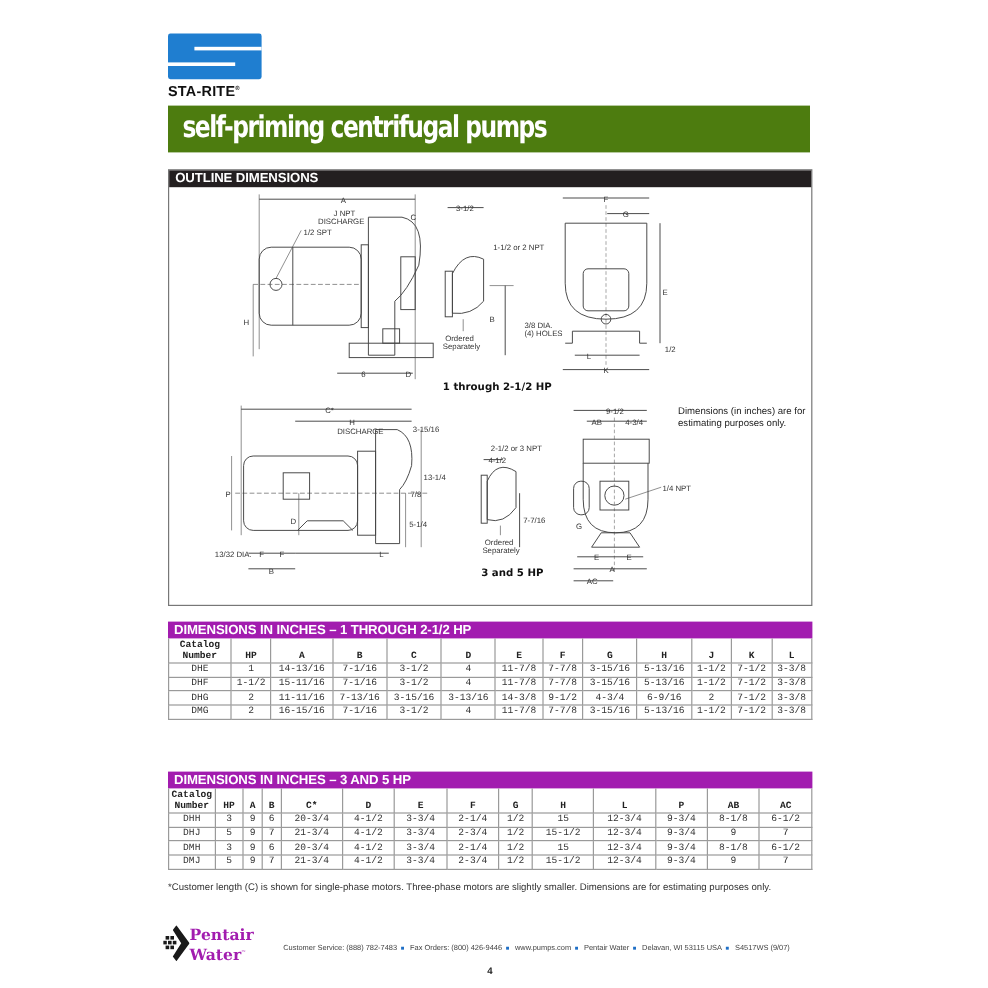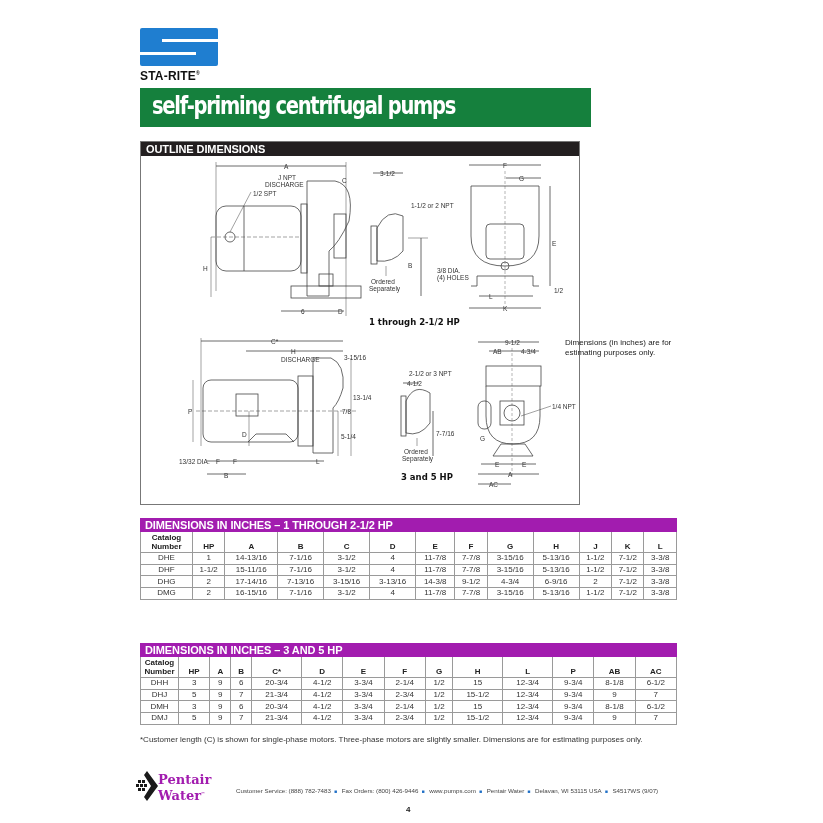--- a/index.html
+++ b/index.html
@@ -6,33 +6,33 @@
   html, body { width: 823px; height: 823px; background: #ffffff; overflow: hidden; }
   body { position: relative; font-family: "Liberation Sans", sans-serif; color: #1a1a1a; }
 
   .logo { position: absolute; left: 140px; top: 28px; width: 80px; }
   .logo-mark { width: 78px; height: 38px; background: #1f7ed0; border-radius: 2px; position: relative; }
   .logo-mark .bar1 { position: absolute; left: 22px; top: 11px; width: 56px; height: 3px; background: #fff; }
   .logo-mark .bar2 { position: absolute; left: 0; top: 24px; width: 56px; height: 3px; background: #fff; }
   .logo-text { font-family: "Liberation Sans", sans-serif; font-weight: bold; font-size: 12px; letter-spacing: 0.2px; margin-top: 3px; color: #111; }
   .logo-text sup { font-size: 5px; }
 
-  .title-bar { position: absolute; left: 140px; top: 88px; width: 451px; height: 39px; background: #15803d; }
+  .title-bar { position: absolute; left: 140px; top: 88px; width: 535px; height: 39px; background: #4d7c0f; }
   .title-bar span { position: absolute; left: 12px; top: 3px; color: #fff; font-family: "DejaVu Sans", sans-serif; font-weight: bold; font-size: 25px; letter-spacing: -1.6px; transform: scaleX(0.78); transform-origin: left center; white-space: nowrap; }
 
-  .panel { position: absolute; left: 140px; top: 141px; width: 440px; height: 364px; border: 1.5px solid #777; }
+  .panel { position: absolute; left: 140px; top: 141px; width: 537px; height: 364px; border: 1.5px solid #777; }
   .panel-head { height: 14px; background: #231f20; color: #fff; font-weight: bold; font-size: 11px; line-height: 14px; padding-left: 5px; letter-spacing: -0.1px; }
   .panel svg { position: absolute; left: 0; top: 14px; }
   .panel .diag-text { font-family: "Liberation Sans", sans-serif; font-size: 6.5px; fill: #333; }
   .panel .cap { font-family: "DejaVu Sans", sans-serif; font-size: 8.5px; font-weight: bold; fill: #111; }
   .note { position: absolute; left: 424px; top: 196px; font-size: 8px; line-height: 10px; color: #222; width: 110px; }
 
   .tbl-wrap { position: absolute; left: 140px; width: 537px; }
   .tbl-head { height: 14px; background: #a21caf; color: #fff; font-weight: bold; font-size: 11px; line-height: 14px; padding-left: 5px; letter-spacing: -0.1px; }
-  table { width: 100%; border-collapse: collapse; font-family: Liberation Sans, sans-serif; }
+  table { width: 100%; border-collapse: collapse; font-family: Liberation Mono, monospace; }
   th { font-size: 8px; font-weight: bold; color: #222; border: 1px solid #9a9a9a; border-top: none; vertical-align: bottom; padding: 1px 2px; line-height: 9px; }
   td { font-size: 8px; color: #333; border: 1px solid #9a9a9a; text-align: center; height: 11.7px; line-height: 10px; padding: 0 1px; }
   th.catalog { text-align: center; }
 
   .footnote { position: absolute; left: 140px; top: 735px; width: 540px; font-size: 8px; line-height: 10px; color: #333; }
 
   .pentair { position: absolute; left: 136px; top: 771px; width: 100px; height: 40px; }
   .pentair-text { position: absolute; left: 22px; top: 2px; font-family: "DejaVu Serif", serif; font-weight: bold; font-size: 13px; line-height: 14px; color: #a21caf; }
   .pentair-text sup { font-size: 4px; }
   .footer-line { position: absolute; left: 236px; top: 787px; font-size: 6.2px; color: #444; white-space: nowrap; }
@@ -244,21 +244,21 @@
           <td>7-7/8</td>
           <td>3-15/16</td>
           <td>5-13/16</td>
           <td>1-1/2</td>
           <td>7-1/2</td>
           <td>3-3/8</td>
         </tr>
         <tr>
           <td>DHG</td>
           <td>2</td>
-          <td>17-14/16</td>
+          <td>11-11/16</td>
           <td>7-13/16</td>
           <td>3-15/16</td>
           <td>3-13/16</td>
           <td>14-3/8</td>
           <td>9-1/2</td>
           <td>4-3/4</td>
           <td>6-9/16</td>
           <td>2</td>
           <td>7-1/2</td>
           <td>3-3/8</td>

